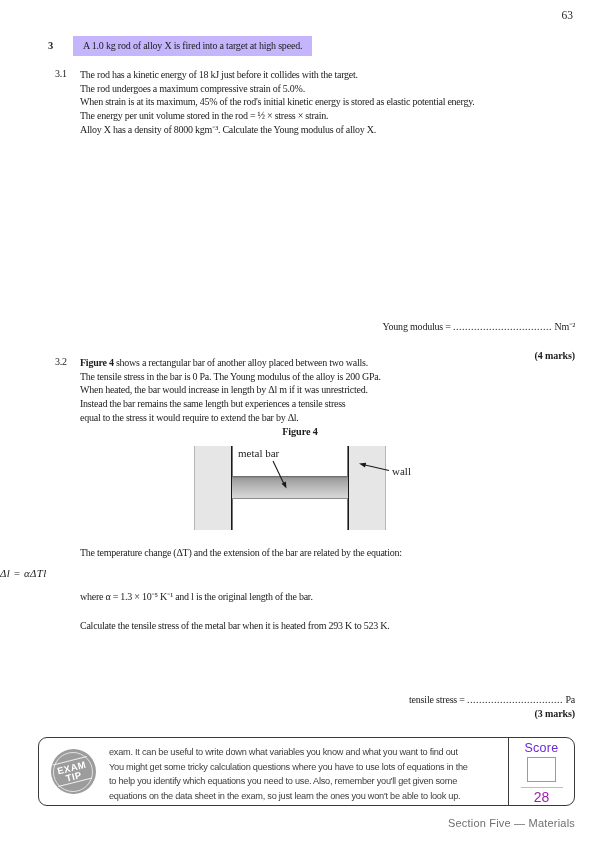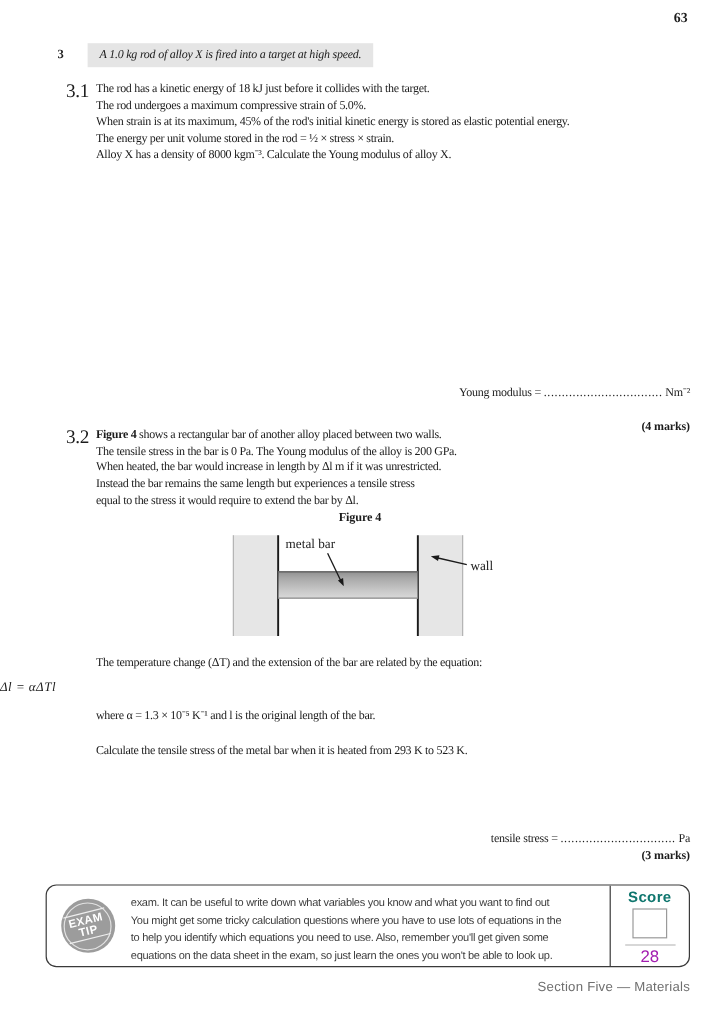--- a/index.html
+++ b/index.html
@@ -2,25 +2,25 @@
 <html><head>
 <meta charset="utf-8">
 <style>
   html,body { margin:0; padding:0; background:#ffffff; }
   .page {
     position:relative; width:600px; height:849px; background:#ffffff;
     font-family:"Liberation Serif", serif; color:#1c1c1c; overflow:hidden;
   }
   .abs { position:absolute; }
   .txt { font-size:10px; letter-spacing:-0.25px; line-height:13.7px; }
-  .pageno { font-size:11.5px; font-weight:bold;padding-left:28px; }
+  .pageno { font-size:11.5px; font-weight:normal;padding-left:28px; }
   .qrow { display:flex; align-items:flex-start; }
   .qnum { width:25px; flex:none; font-weight:bold; font-size:10.5px; letter-spacing:-0.2px; padding-top:4px;}
-  .subnum { width:25px; flex:none; font-size:16px; letter-spacing:-0.25px; }
-  .hl { background:#e5e5e5; padding:4px 10px 5px 10px; font-size:10px; letter-spacing:-0.2px;font-style:italic; }
+  .subnum { width:25px; flex:none; font-size:10px; letter-spacing:-0.25px; }
+  .hl { background:#c4b5fd; padding:4px 10px 5px 10px; font-size:10px; letter-spacing:-0.2px; }
   .ansline { text-align:right; font-size:10px; letter-spacing:-0.2px;font-family:Liberation Serif, serif; }
   .ansline .blank { letter-spacing:0.5px; }
   .marks { text-align:right; font-size:10px; font-weight:bold; letter-spacing:-0.1px; }
   .figtitle { width:600px; text-align:center; font-weight:bold; font-size:10.2px; letter-spacing:-0.1px; }
   .eq { width:600px; font-style:italic; font-size:10.8px; letter-spacing:0.4px; }
 
   
   .tipbox {
     left:38px; top:737px; width:537px; height:69px;
     border:1.2px solid #3a3a3a; border-radius:9px;
@@ -41,21 +41,21 @@
     border-top:1px solid #eeeeee; border-bottom:1px solid #eeeeee; padding:1.5px 3px;
   }
   .tiptext {
     flex:1; padding:7px 6px 0 2px; color:#3d3d3d;
     font-size:9.2px; letter-spacing:-0.25px; line-height:14.5px; white-space:nowrap;
   }
   .scorecol {
     width:66px; flex:none; border-left:1.2px solid #3a3a3a;
     display:flex; flex-direction:column; align-items:center; padding-top:3px; box-sizing:border-box;
   }
-  .scorelabel { font-size:12.5px; color:#0f766e; letter-spacing:0.3px;font-weight:bold; }
+  .scorelabel { font-size:12.5px; color:#6d28d9; letter-spacing:0.3px; }
   .scorebox { width:27px; height:27px; border:1px solid #9a9a9a; background:#fff; margin-top:2px; }
   .scoreline { width:42px; border-top:1px solid #bdbdbd; margin-top:5px; }
   .scoreval { font-size:14px; color:#a21caf; margin-top:1px; }
   .footer { font-family:Liberation Sans, sans-serif; font-size:11px; color:#6f6f6f; letter-spacing:0.2px; }
 </style>
 </head>
 <body>
 
 <div class="page">
 

